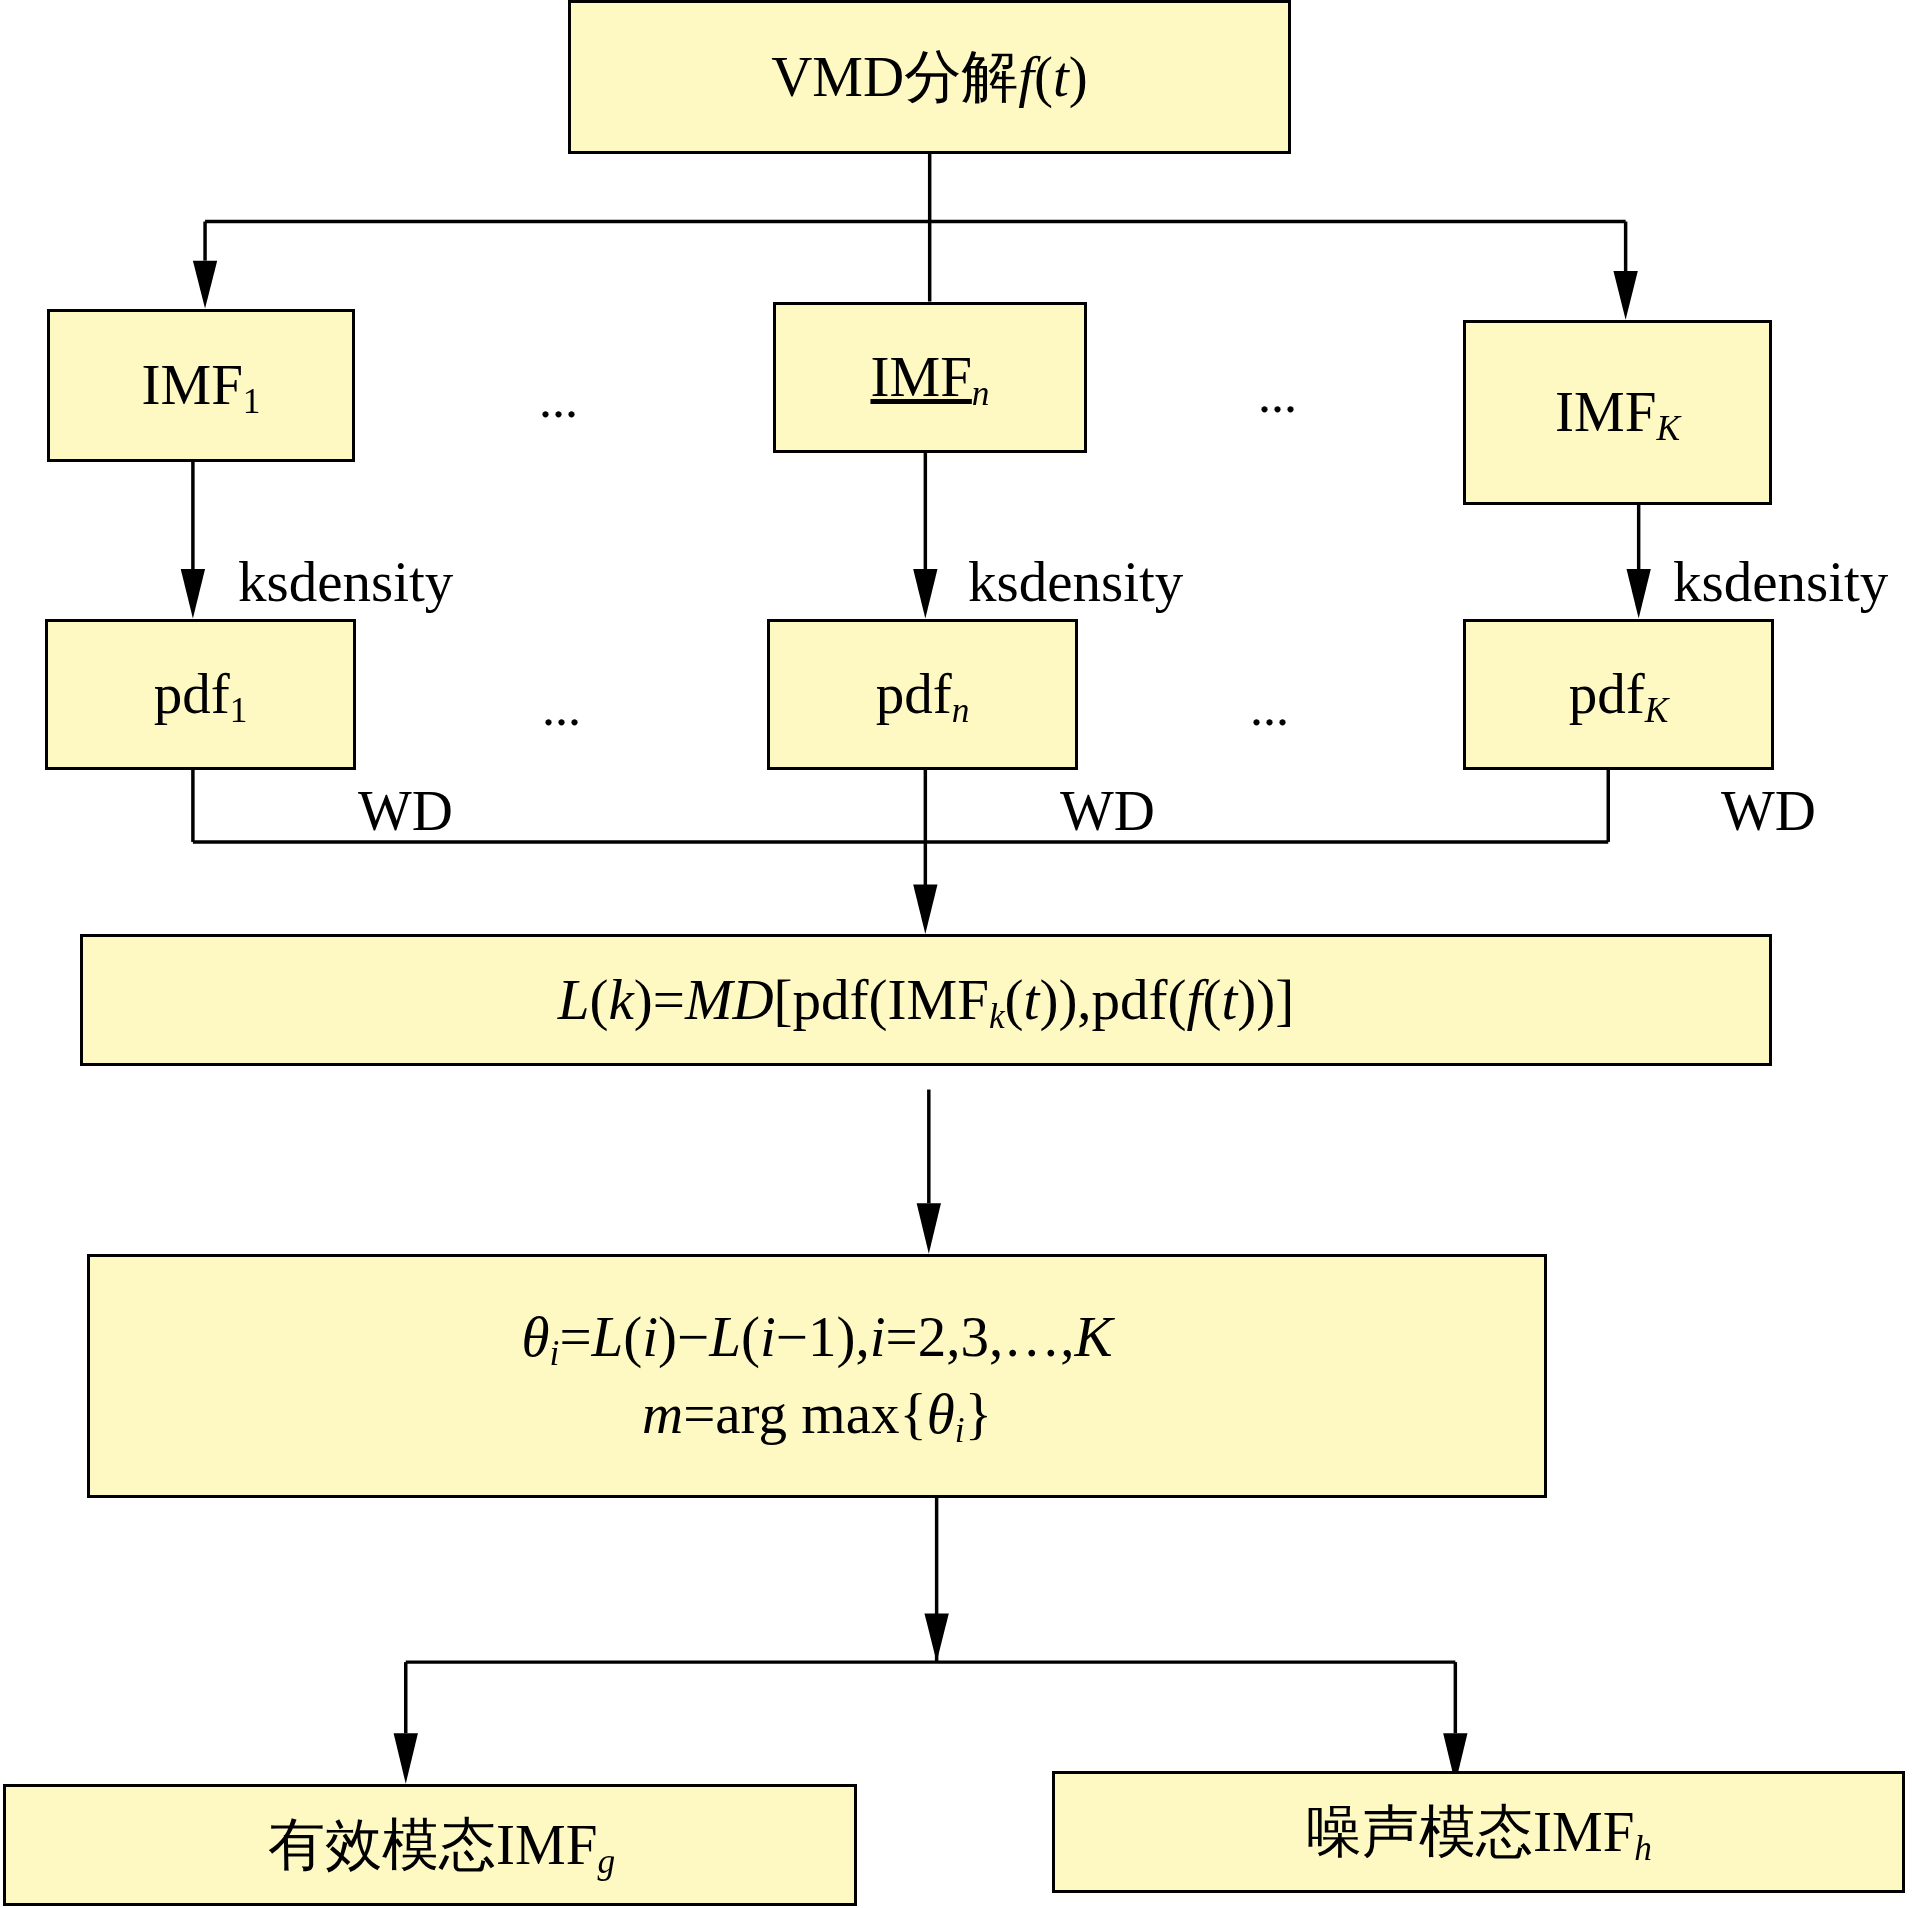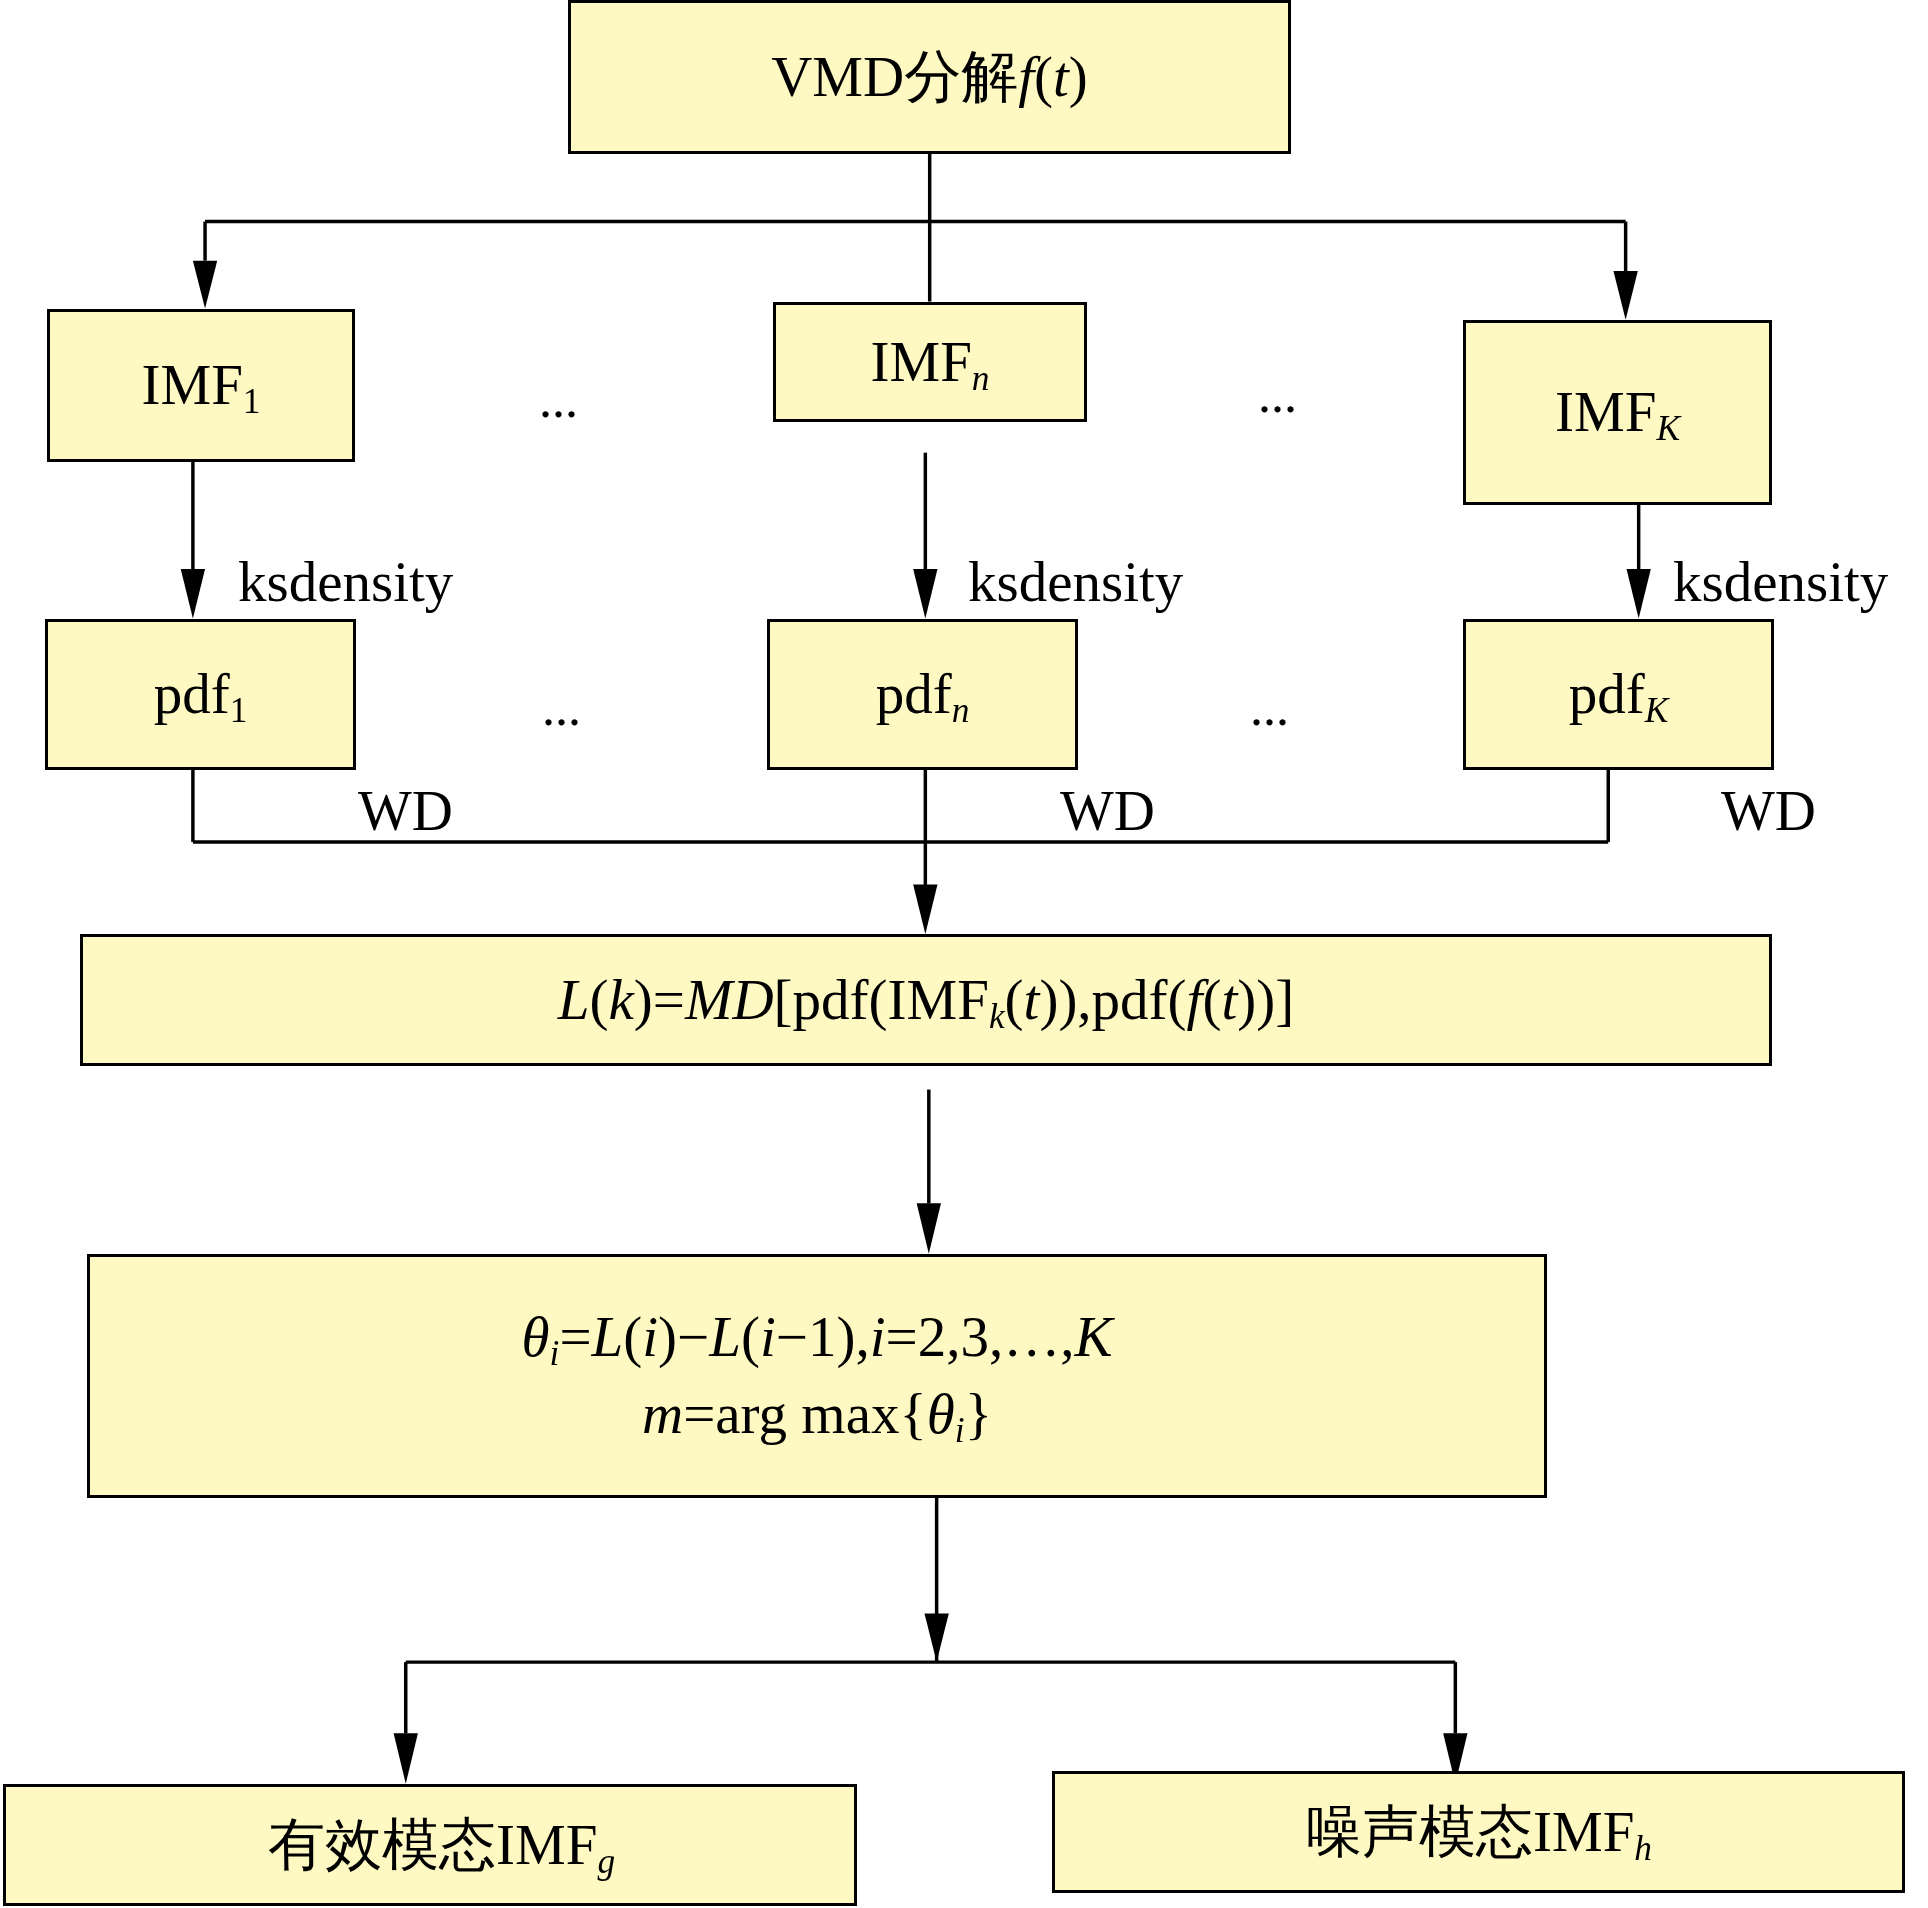--- a/index.html
+++ b/index.html
@@ -50,21 +50,21 @@
   </g>
 </svg>
 
 <div class="box" style="left:568px;top:0;width:723px;height:154px;">
   <div><span>VMD分解</span><i>f</i><span>(</span><i>t</i><span>)</span></div>
 </div>
 
 <div class="box" style="left:47px;top:309px;width:308px;height:153px;">
   <div><span>IMF</span><sub>1</sub></div>
 </div>
-<div class="box" style="left:773px;top:302px;width:314px;height:120px;">
+<div class="box" style="left:773px;top:302px;width:314px;height:151px;text-decoration:underline;">
   <div><span>IMF</span><sub><i>n</i></sub></div>
 </div>
 <div class="box" style="left:1463px;top:320px;width:309px;height:185px;">
   <div><span>IMF</span><sub><i>K</i></sub></div>
 </div>
 
 <div class="dots" style="left:539px;top:374px;">...</div>
 <div class="dots" style="left:1258px;top:369px;">...</div>
 
 <div class="lbl" style="left:238px;top:553px;">ksdensity</div>

